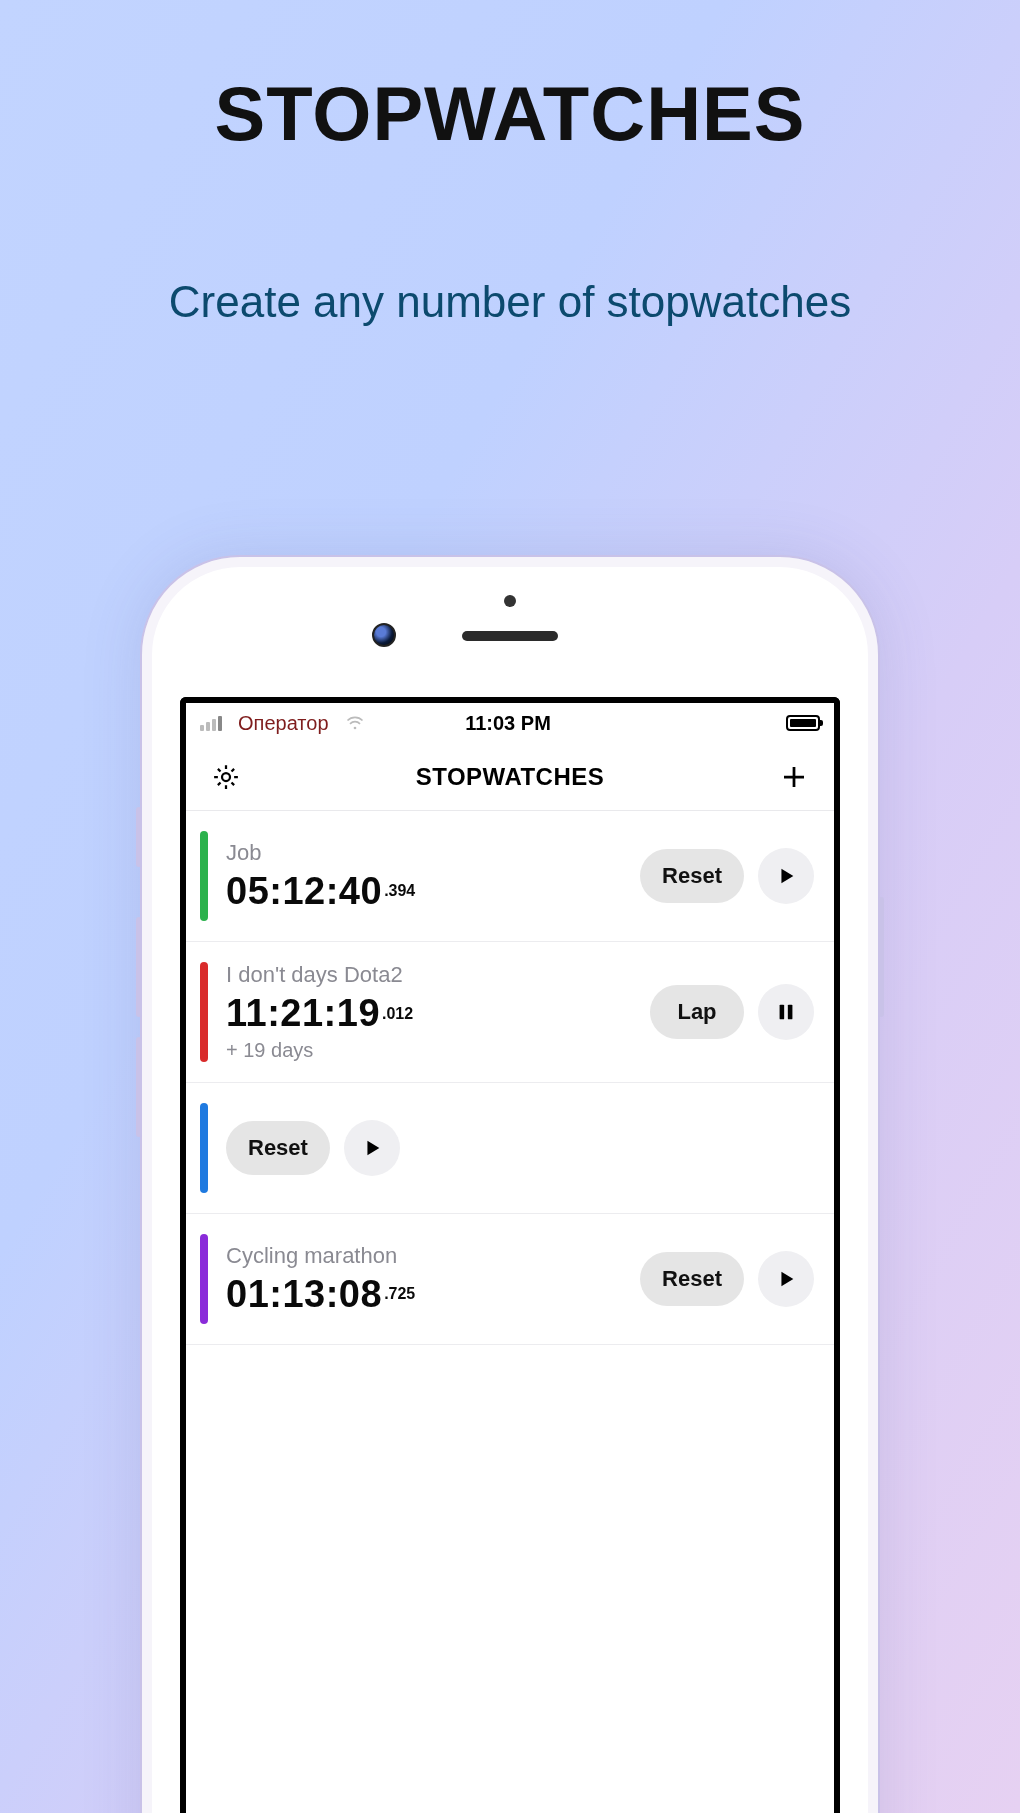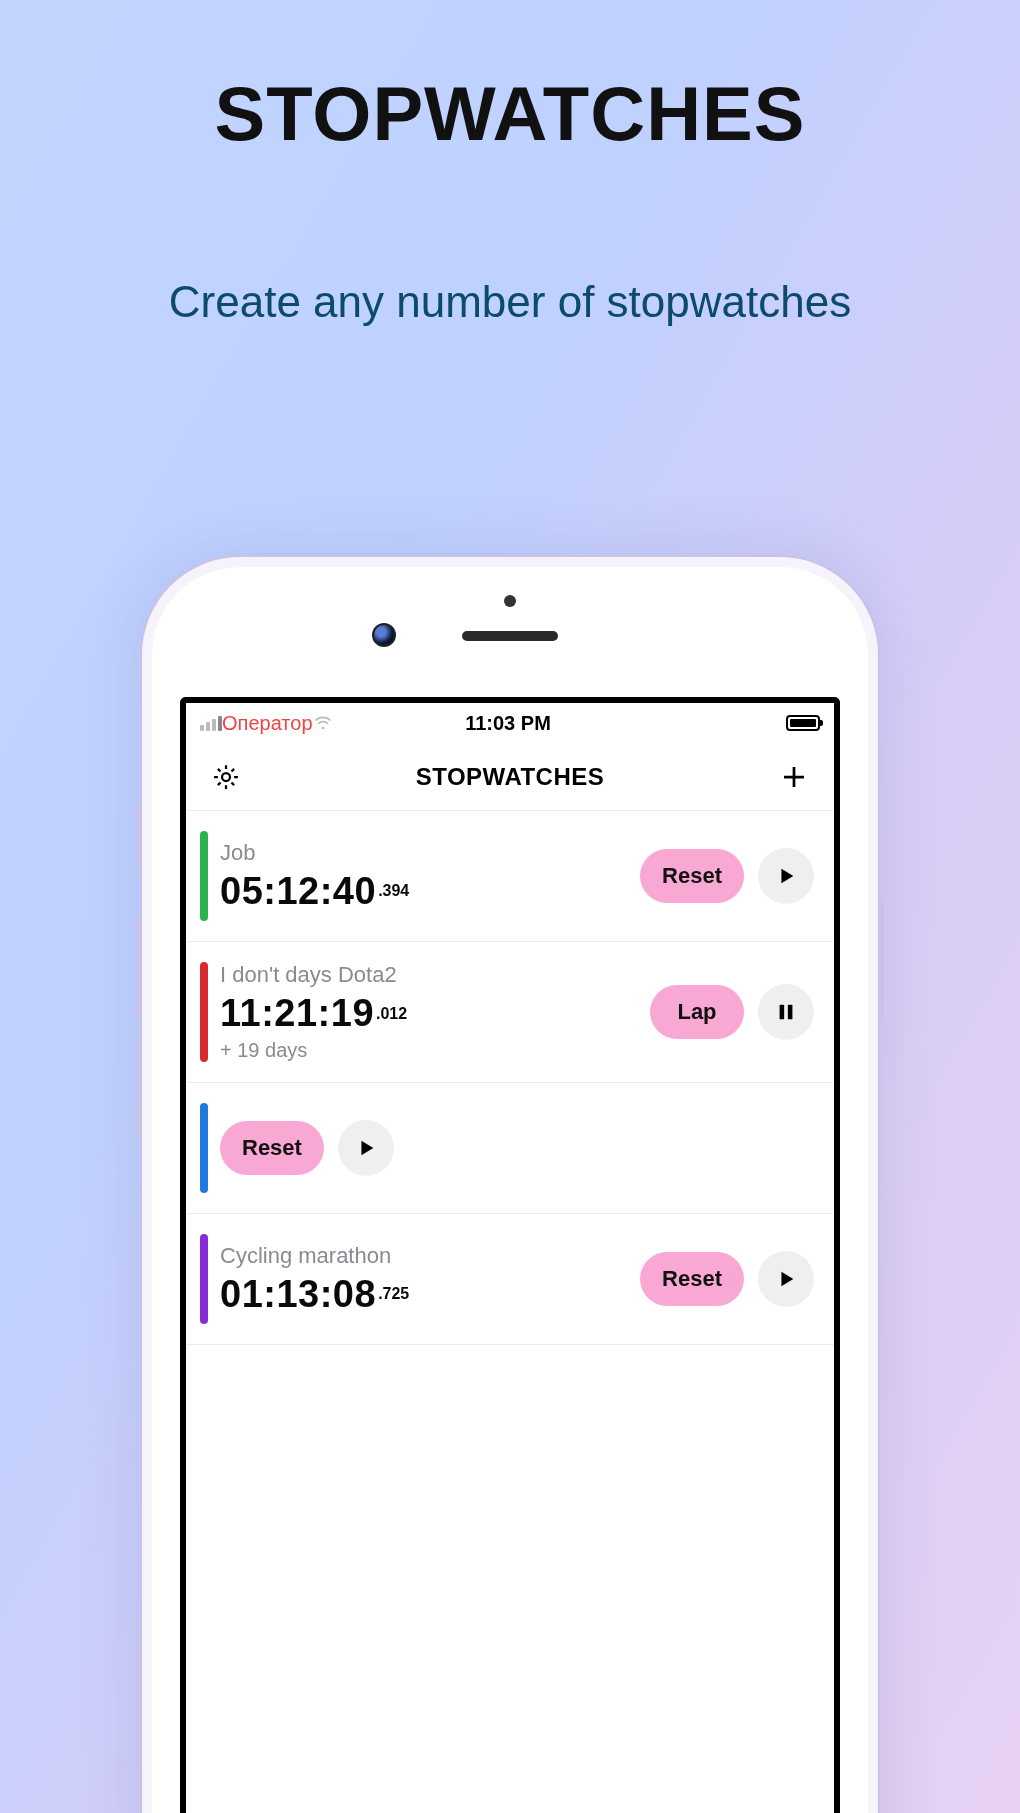--- a/index.html
+++ b/index.html
@@ -79,21 +79,21 @@
     background: #fff;
     overflow: hidden;
   }
 
   
   .status {
     display: flex; align-items: center; justify-content: space-between;
     height: 40px; padding: 0 14px;
     font-size: 20px; color: #000;
   }
-  .status-left { display:flex; align-items:center; gap:0; color:#ef4444; font-weight:500;}
+  .status-left { display:flex; align-items:center; gap:16px; color:#7f1d1d; font-weight:500;}
   .sig { display:inline-flex; align-items:flex-end; gap:2px; }
   .sig i { width:4px; background:#bbb; display:block; border-radius:1px;}
   .sig i:nth-child(1){height:6px}
   .sig i:nth-child(2){height:9px}
   .sig i:nth-child(3){height:12px}
   .sig i:nth-child(4){height:15px;background:#888}
   .wifi {
     width:20px;height:20px;position:relative;
   }
   .wifi svg{display:block}
@@ -110,33 +110,33 @@
     display:flex; align-items:center; justify-content:space-between;
     height:68px; padding:0 22px; border-bottom:1px solid #e9e9ec;
   }
   .nav-title { font-size:24px; font-weight:700; letter-spacing:.5px; color:#000; flex:1; text-align:center;}
   .icon-btn { width:36px; height:36px; display:flex; align-items:center; justify-content:center; color:#000; cursor:pointer;}
   .icon-btn svg { width:30px; height:30px; stroke:#000; }
 
   
   .list { }
   .row {
-    display:flex; align-items:center; gap:12px;
+    display:flex; align-items:center; gap:18px;
     padding:20px 20px 20px 14px;
     border-bottom:1px solid #ececef;
   }
   .stripe { width:8px; border-radius:6px; align-self:stretch; min-height:90px;}
   .info { flex:1; min-width:0; }
   .sw-label { color:#8a8a92; font-size:22px; font-weight:500; margin-bottom:4px;}
   .sw-time-line { display:flex; align-items:center; gap:2px; }
   .sw-time { font-size:38px; font-weight:800; color:#0a0a0a; letter-spacing:.5px;}
   .sw-ms { font-size:16px; font-weight:700; color:#0a0a0a; }
   .sw-sub { color:#8a8a92; font-size:20px; margin-top:4px;}
   .pill {
-    background:#f9a8d4; border-radius:30px; height:54px; min-width:94px;
+    background:#e5e5e5; border-radius:30px; height:54px; min-width:94px;
     display:flex; align-items:center; justify-content:center;
     font-size:22px; font-weight:600; color:#111; padding:0 22px; cursor:pointer; border:none;
   }
   .icon-pill {
     background:#efeff2; width:56px; height:56px; border-radius:50%;
     display:flex; align-items:center; justify-content:center; cursor:pointer; border:none;
   }
   .icon-pill svg{width:22px;height:22px;fill:#000}
   .actions { display:flex; align-items:center; gap:14px;}
 </style>

